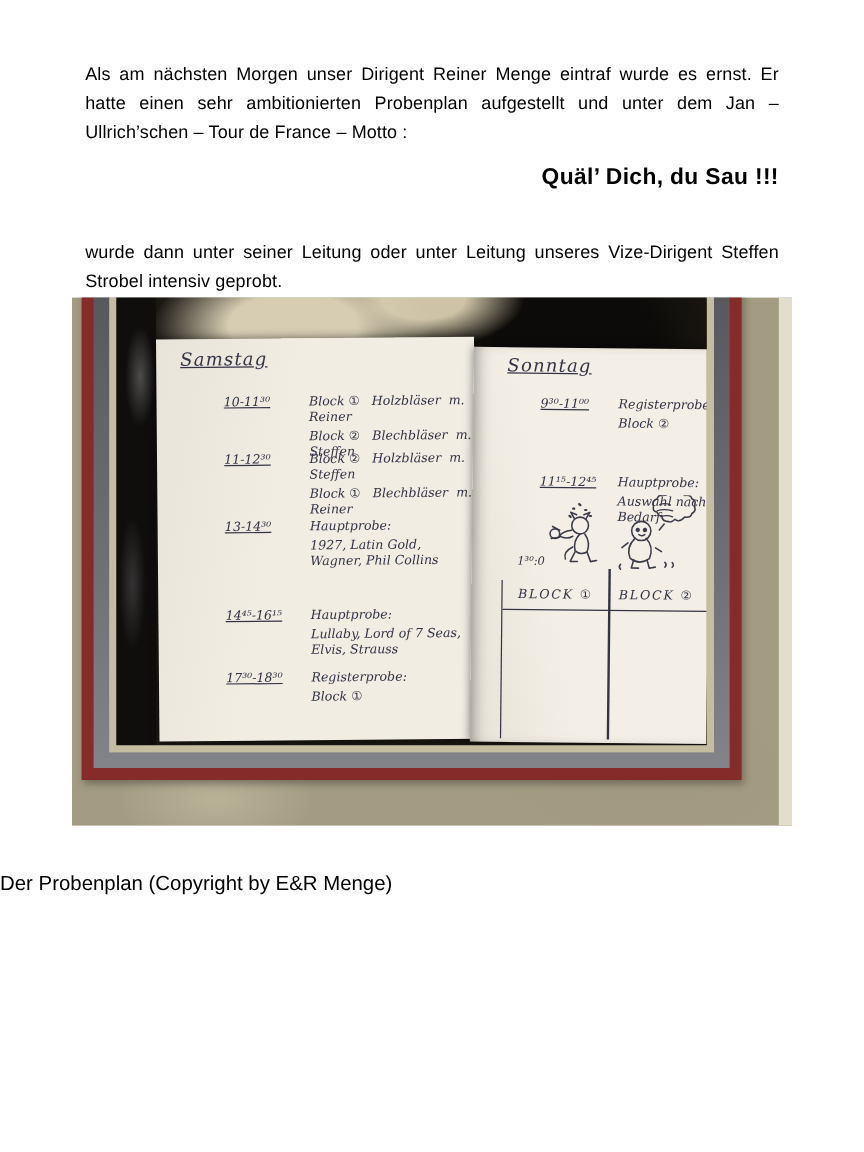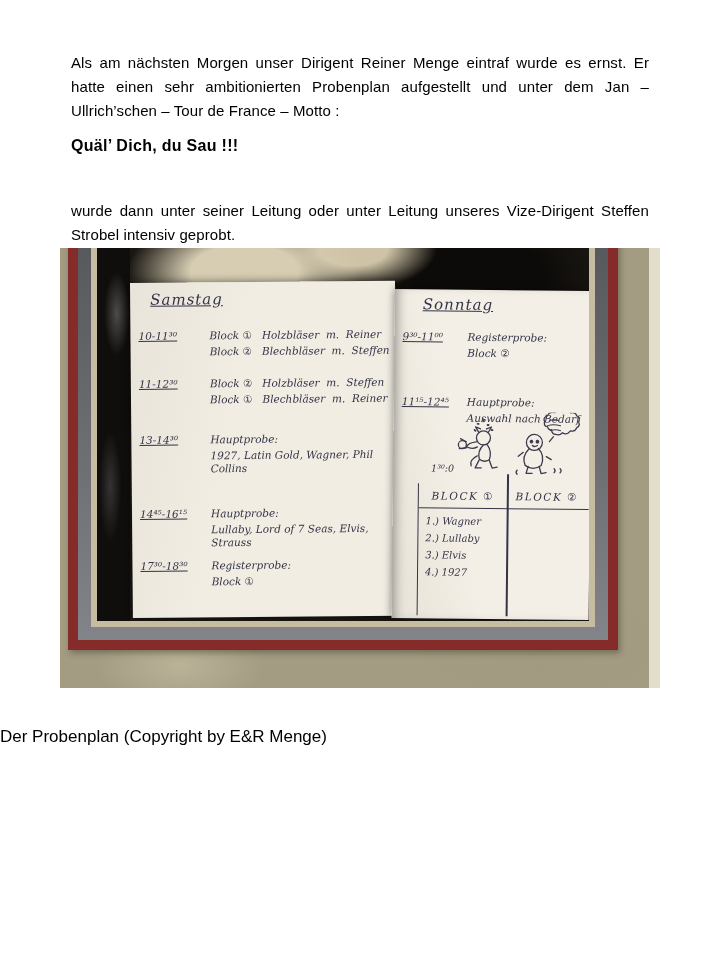--- a/index.html
+++ b/index.html
@@ -18,21 +18,21 @@
   }
   
   .para{
     position:absolute;left:71px;width:578px;
     font-size:15px;line-height:24px;text-align:justify;letter-spacing:0.1px;
   }
   #p1{top:36px;}
   #p2{top:184px;}
   #motto{
     position:absolute;left:71px;width:578px;top:137px;
-    font-size:16px;font-weight:bold;text-align:left;letter-spacing:0.3px;
+    font-size:19px;font-weight:bold;text-align:right;letter-spacing:0.3px;
   }
   #caption{
     position:absolute;left:0;width:720px;top:727px;
     font-size:17px;text-align:left;
   }
   
   #photo{
     position:absolute;left:60px;top:248px;width:600px;height:440px;
     background:
       radial-gradient(ellipse 120px 60px at 20% 95%, rgba(210,201,170,.5), rgba(210,201,170,0) 70%),
@@ -99,21 +99,21 @@
   .pg-title{
     position:absolute;font-size:15px;letter-spacing:1px;
     text-decoration:underline;
   }
   #left-page .pg-title{left:20px;top:8px;}
   #right-page .pg-title{left:28px;top:6px;}
   .hrow{
     position:absolute;left:8px;display:flex;gap:9px;align-items:flex-start;
   }
   .htime{
-    font-size:10.5px;text-decoration:underline;white-space:nowrap;min-width:62px;
+    font-size:10.5px;text-decoration:underline;white-space:nowrap;min-width:62px;margin-left:48px;
   }
   #right-page .htime{min-width:56px;}
   .hlines{display:flex;flex-direction:column;gap:3px;}
   .hline{font-size:10.5px;white-space:pre-wrap;line-height:13px;}
   
   #doodle{position:absolute;left:38px;top:122px;width:155px;height:86px;}
   #doodle .doodle-time{
     position:absolute;left:0px;top:51px;font-size:9.5px;text-align:center;
   }
   
@@ -250,26 +250,20 @@
                 </svg>
               </div>
 
               <div class="btable hand">
                 <div class="bt-divider"></div>
                 <div class="bt-head">
                   <span>BLOCK ①</span>
                   <span>BLOCK ②</span>
                 </div>
                 <div class="bt-cols">
-                  <div class="bt-col">
-                      <span>1.) Wagner</span>
-                      <span>2.) Lullaby</span>
-                      <span>3.) Elvis</span>
-                      <span>4.) 1927</span>
-                    </div>
                 </div>
               </div>
             </div>
 
           </div>
         </div>
       </div>
     </div>
   </div>
 </div>

